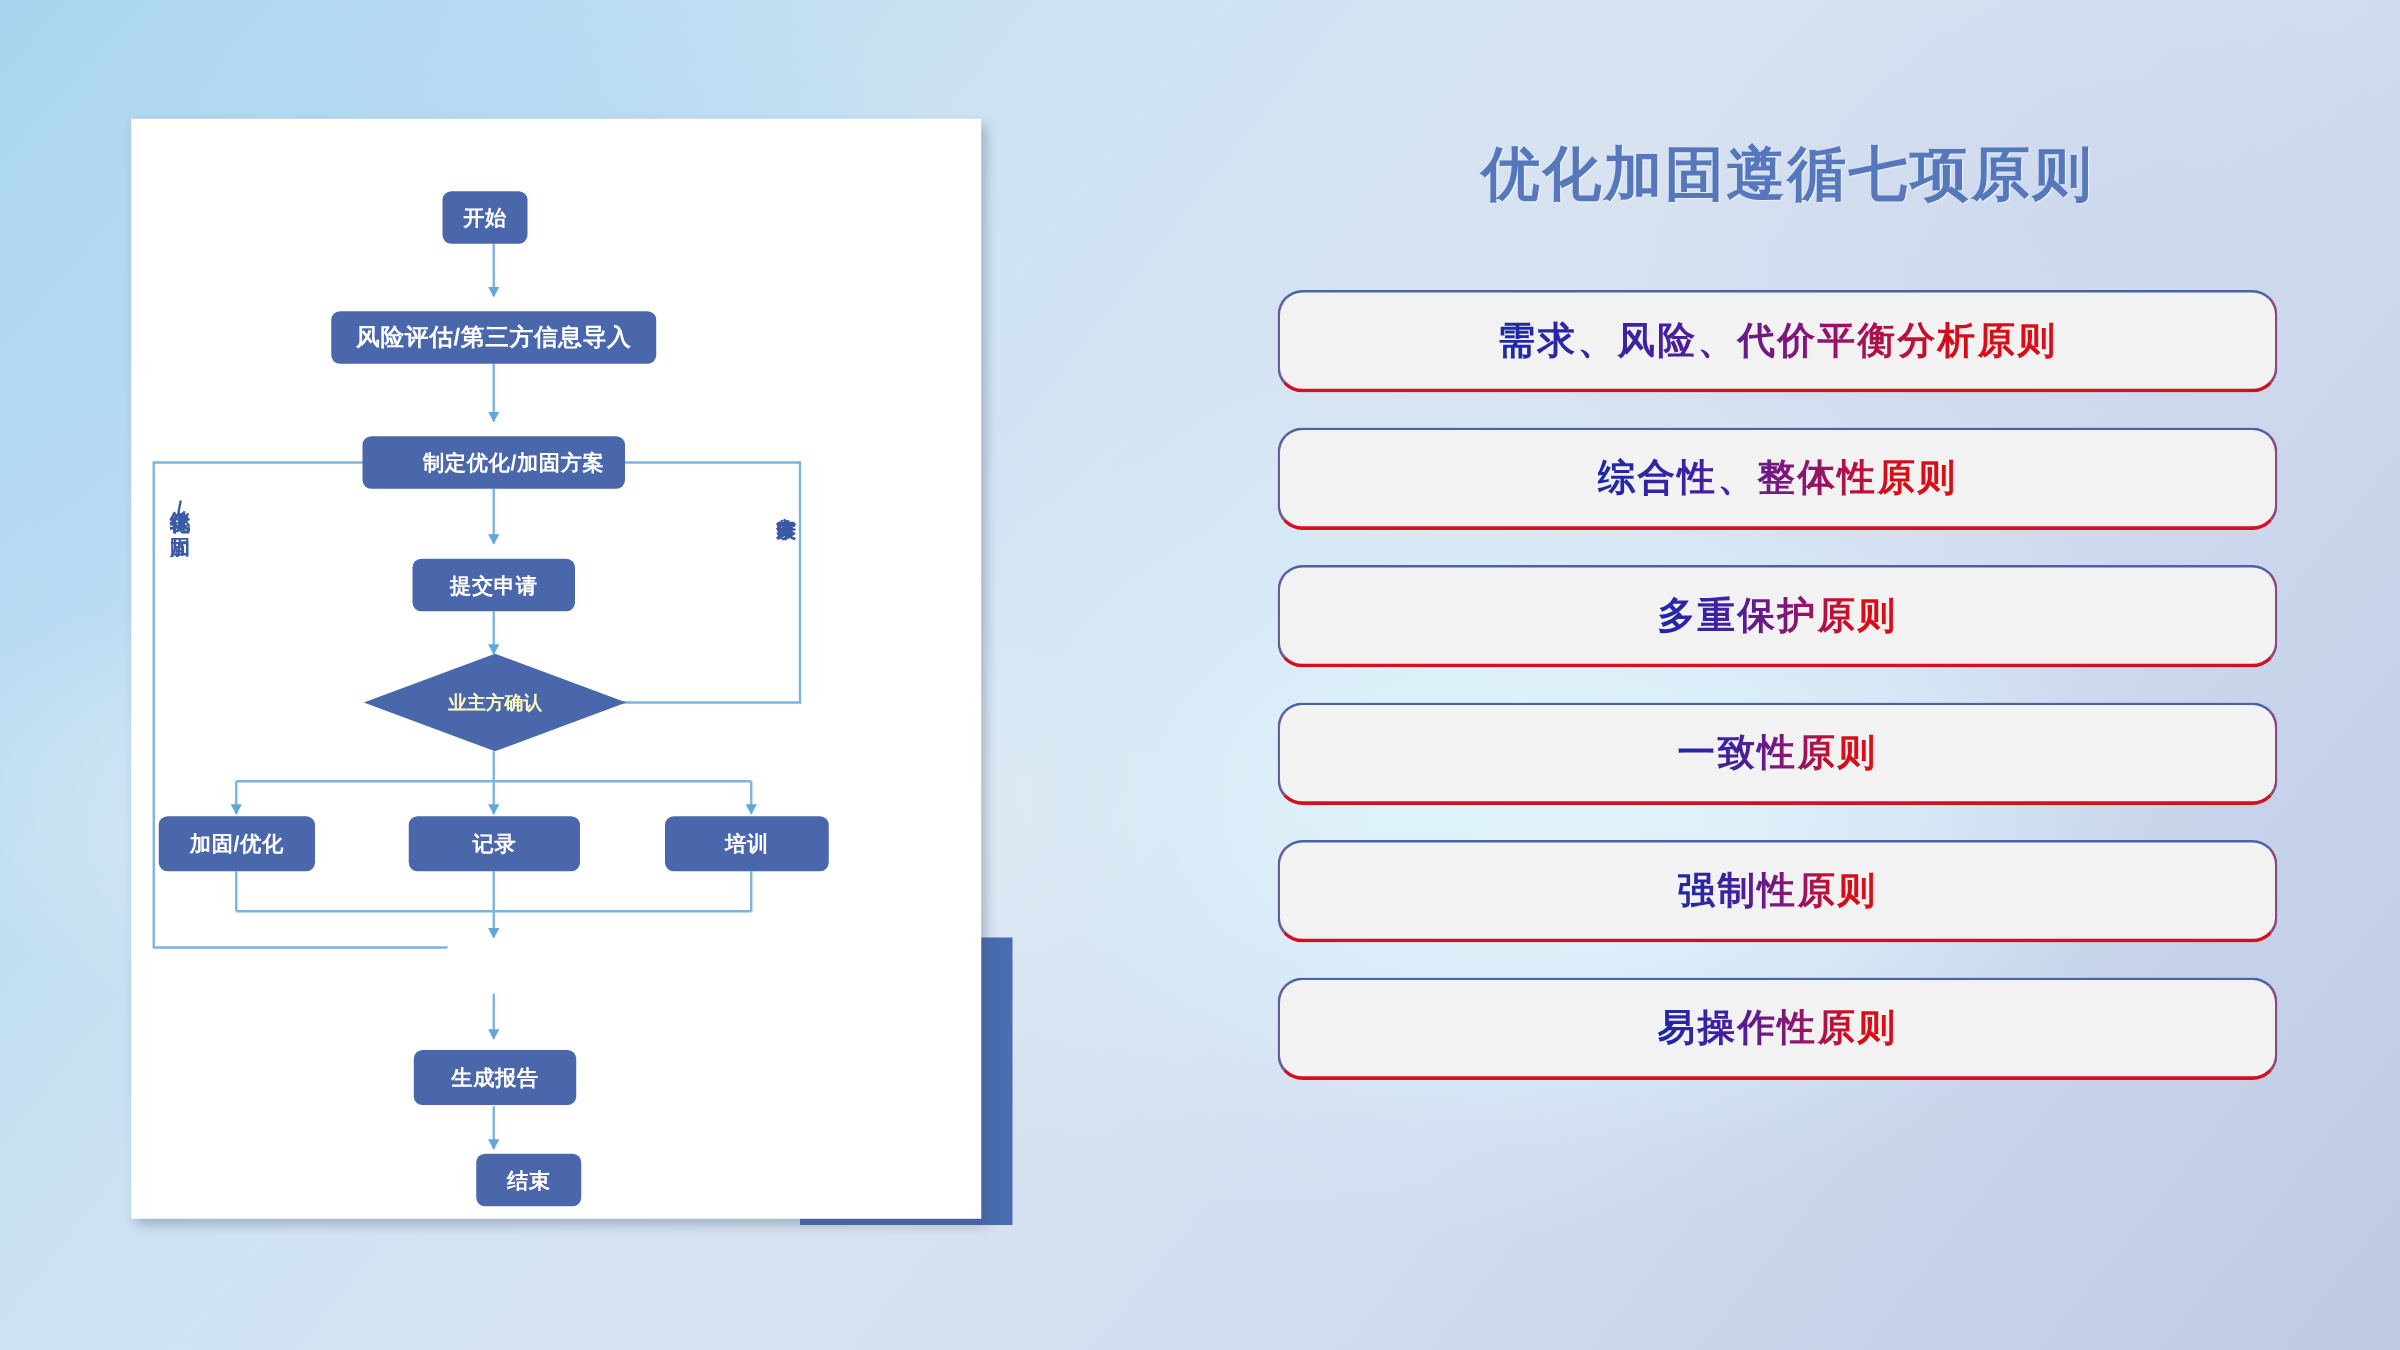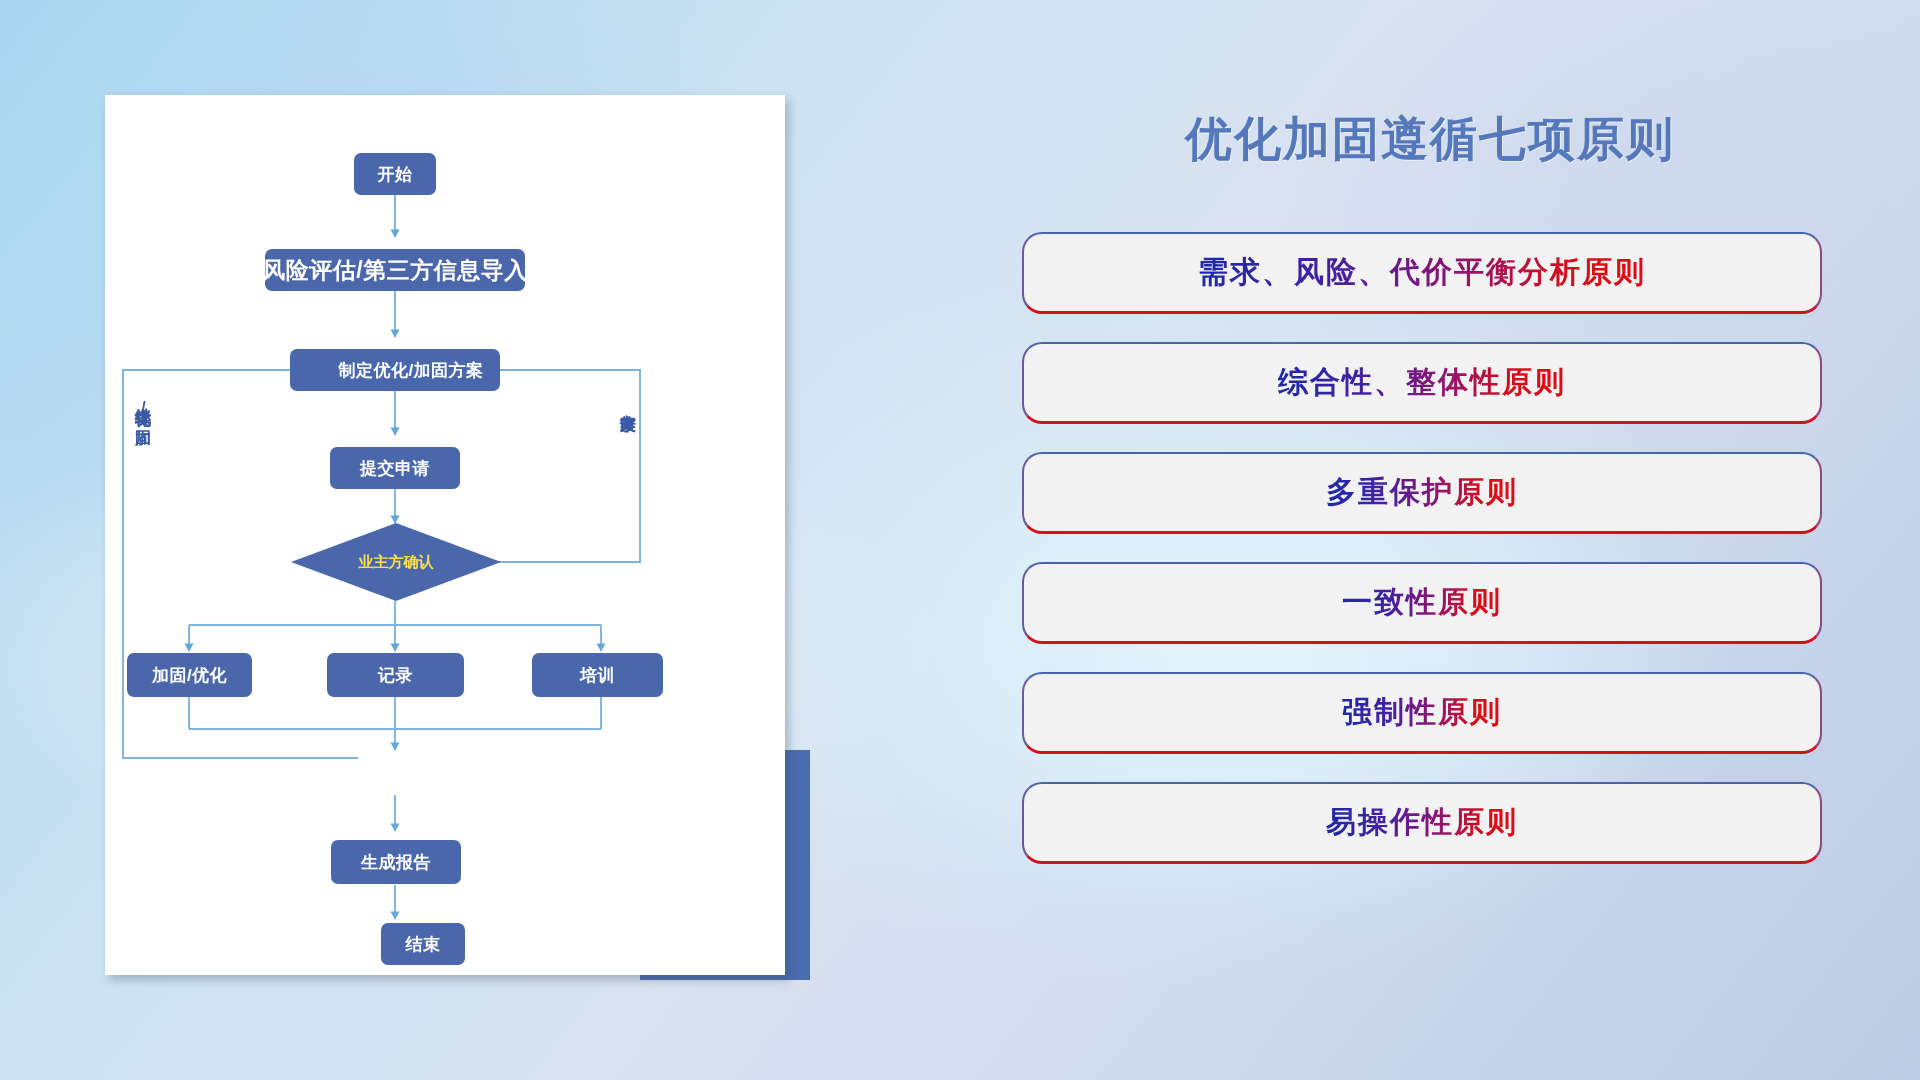--- a/index.html
+++ b/index.html
@@ -76,21 +76,21 @@
     justify-content: center;
     font-weight: bold;
     letter-spacing: 0.5px;
     box-sizing: border-box;
     white-space: nowrap;
   }
 
   .diamond {
     position: absolute;
     background: #4a67ac;
-    color: #fde047;
+    color: #fef9c3;
     display: flex;
     align-items: center;
     justify-content: center;
     font-weight: bold;
     clip-path: polygon(50% 0%, 100% 50%, 50% 100%, 0% 50%);
     box-sizing: border-box;
     white-space: nowrap;
   }
 
   .vlabel {
@@ -210,25 +210,25 @@
         <line x1="290" y1="602" x2="290" y2="655" marker-end="url(#arrow-d)"></line>
 
         <line x1="290" y1="700" x2="290" y2="736" marker-end="url(#arrow-d)"></line>
 
         <line x1="290" y1="790" x2="290" y2="824" marker-end="url(#arrow-d)"></line>
       </g>
     </svg>
 
     <div class="flow">
 
-      <div class="node" style="left:249px; top:58px; width:82px; height:42px; font-size:17px;">
+      <div class="node" style="left:249px; top:58px; width:68px; height:42px; font-size:17px;">
         <span>开始</span>
       </div>
 
-      <div class="node" style="left:160px; top:154px; width:260px; height:42px; font-size:23px;">
+      <div class="node" style="left:160px; top:154px; width:260px; height:42px; font-size:19px;">
         <span>风险评估/第三方信息导入</span>
       </div>
 
       <div class="node" style="left:185px; top:254px; width:210px; height:42px; font-size:17px;padding-left:32px;">
         <span>制定优化/加固方案</span>
       </div>
 
       <div class="node" style="left:225px; top:352px; width:130px; height:42px; font-size:17px;">
         <span>提交申请</span>
       </div>

